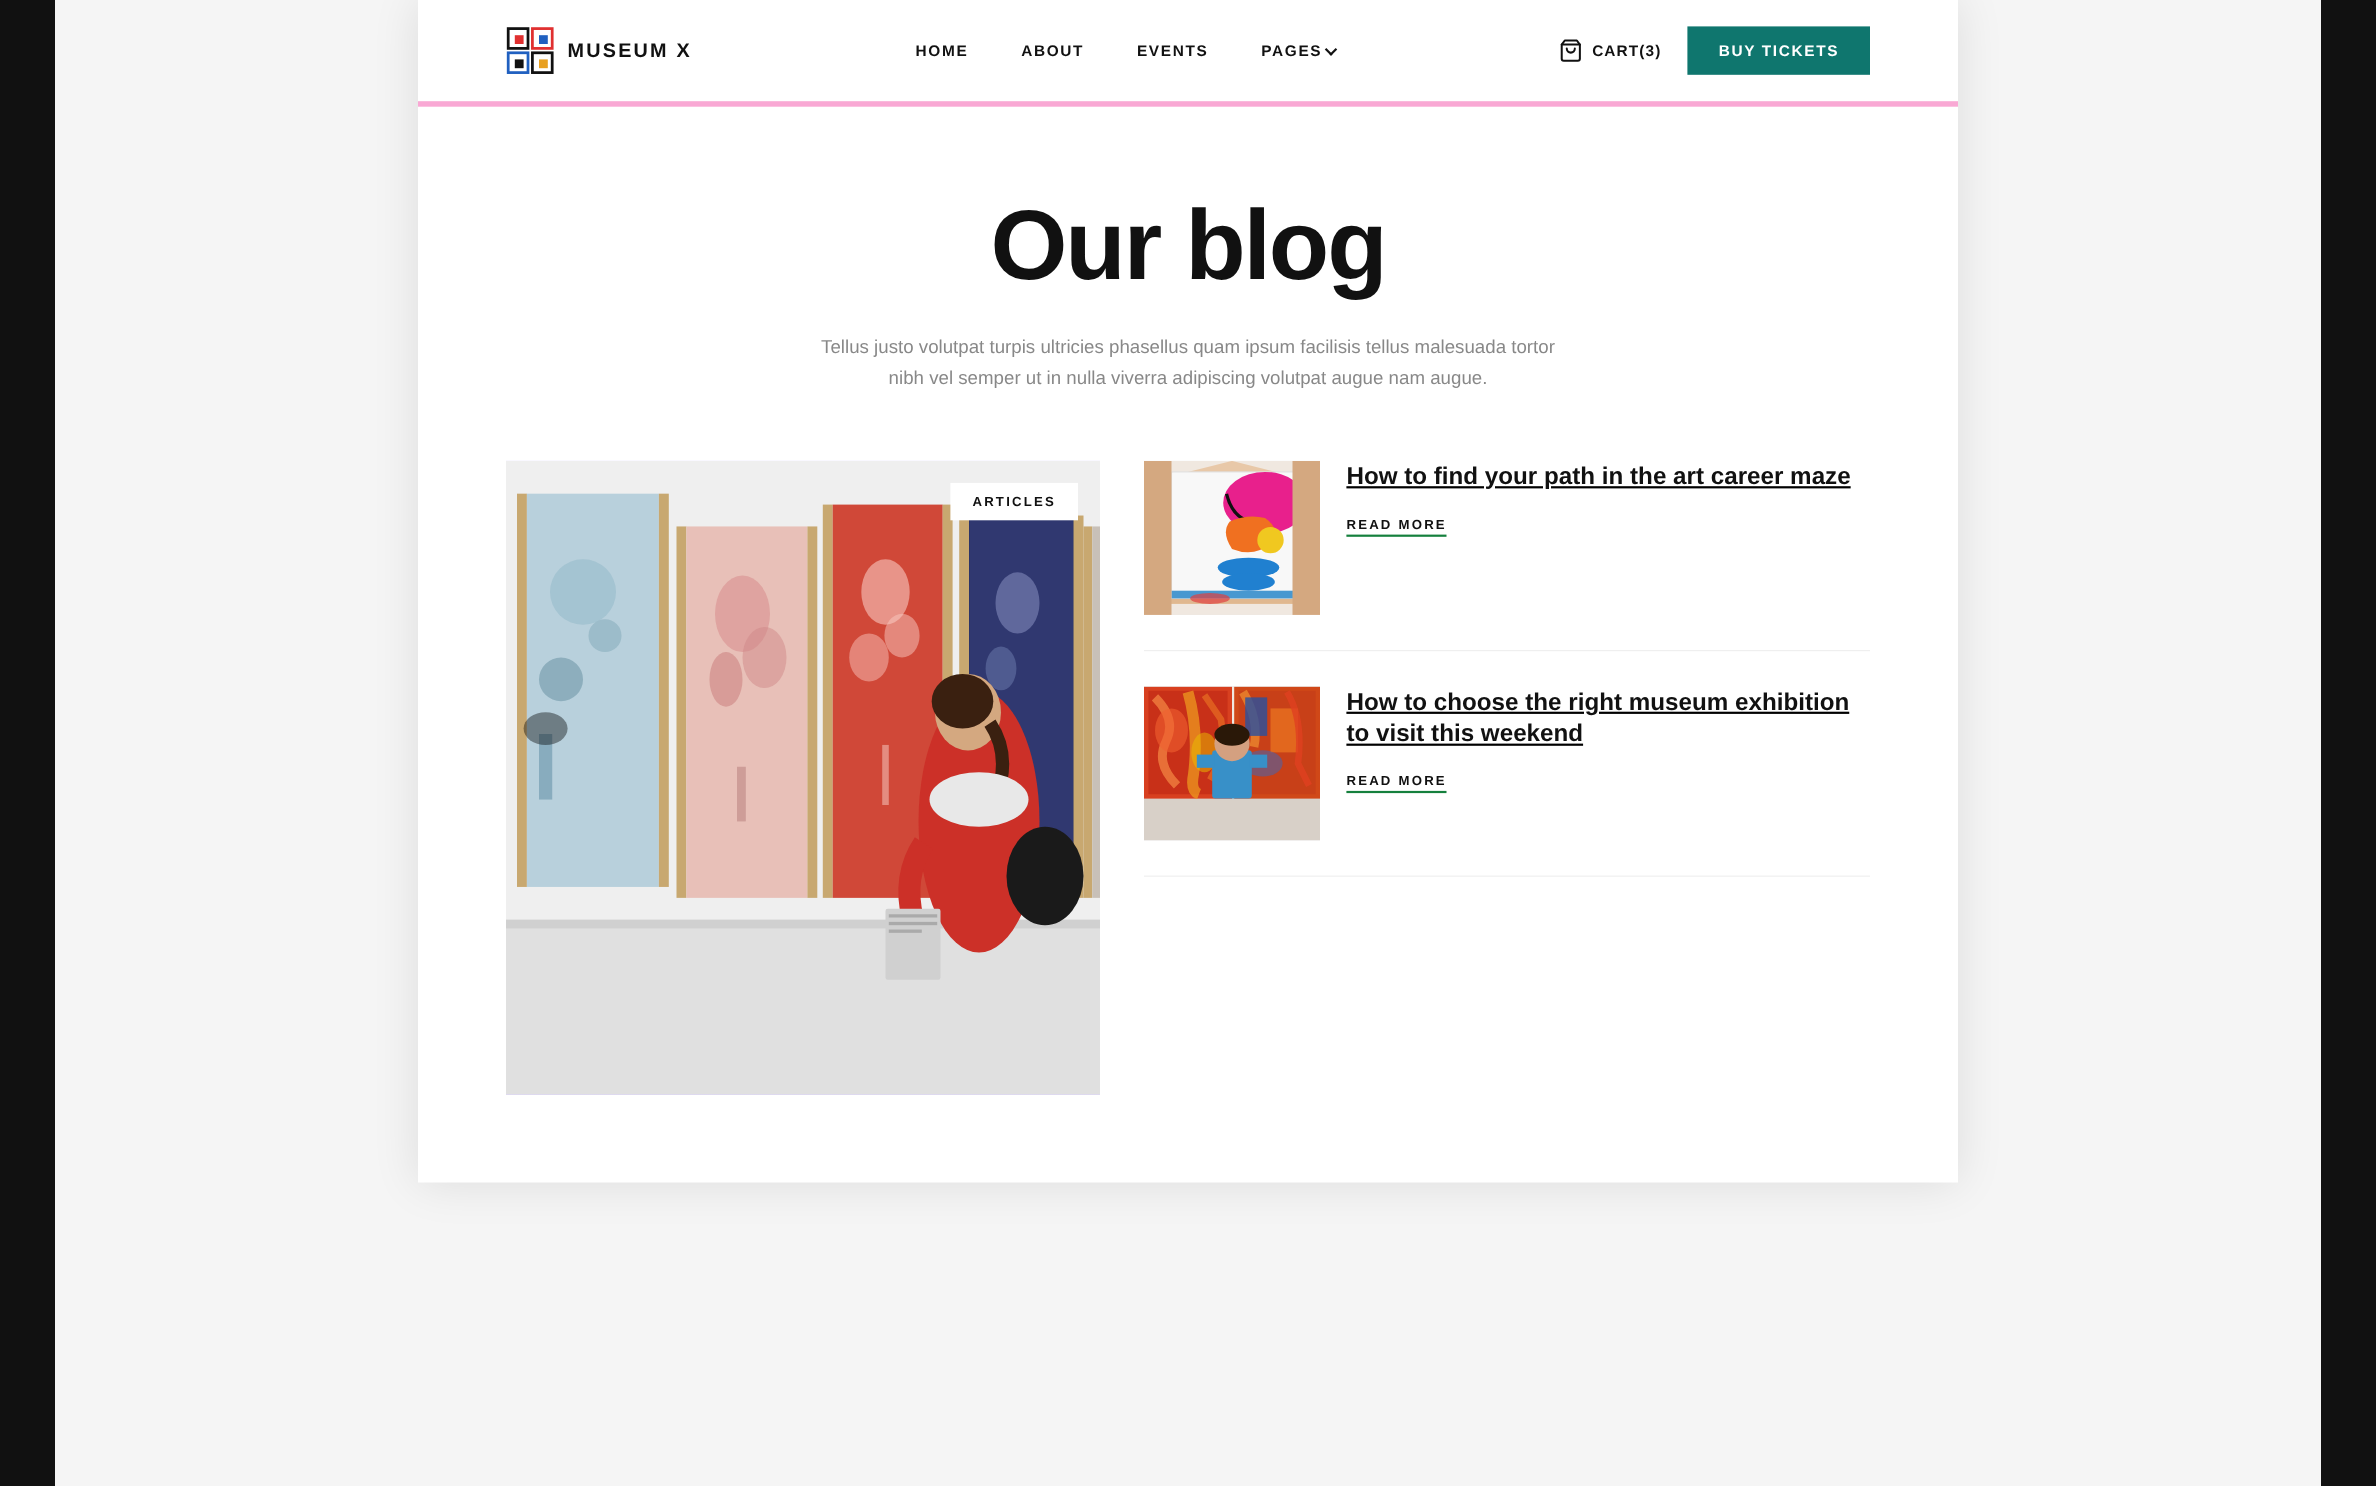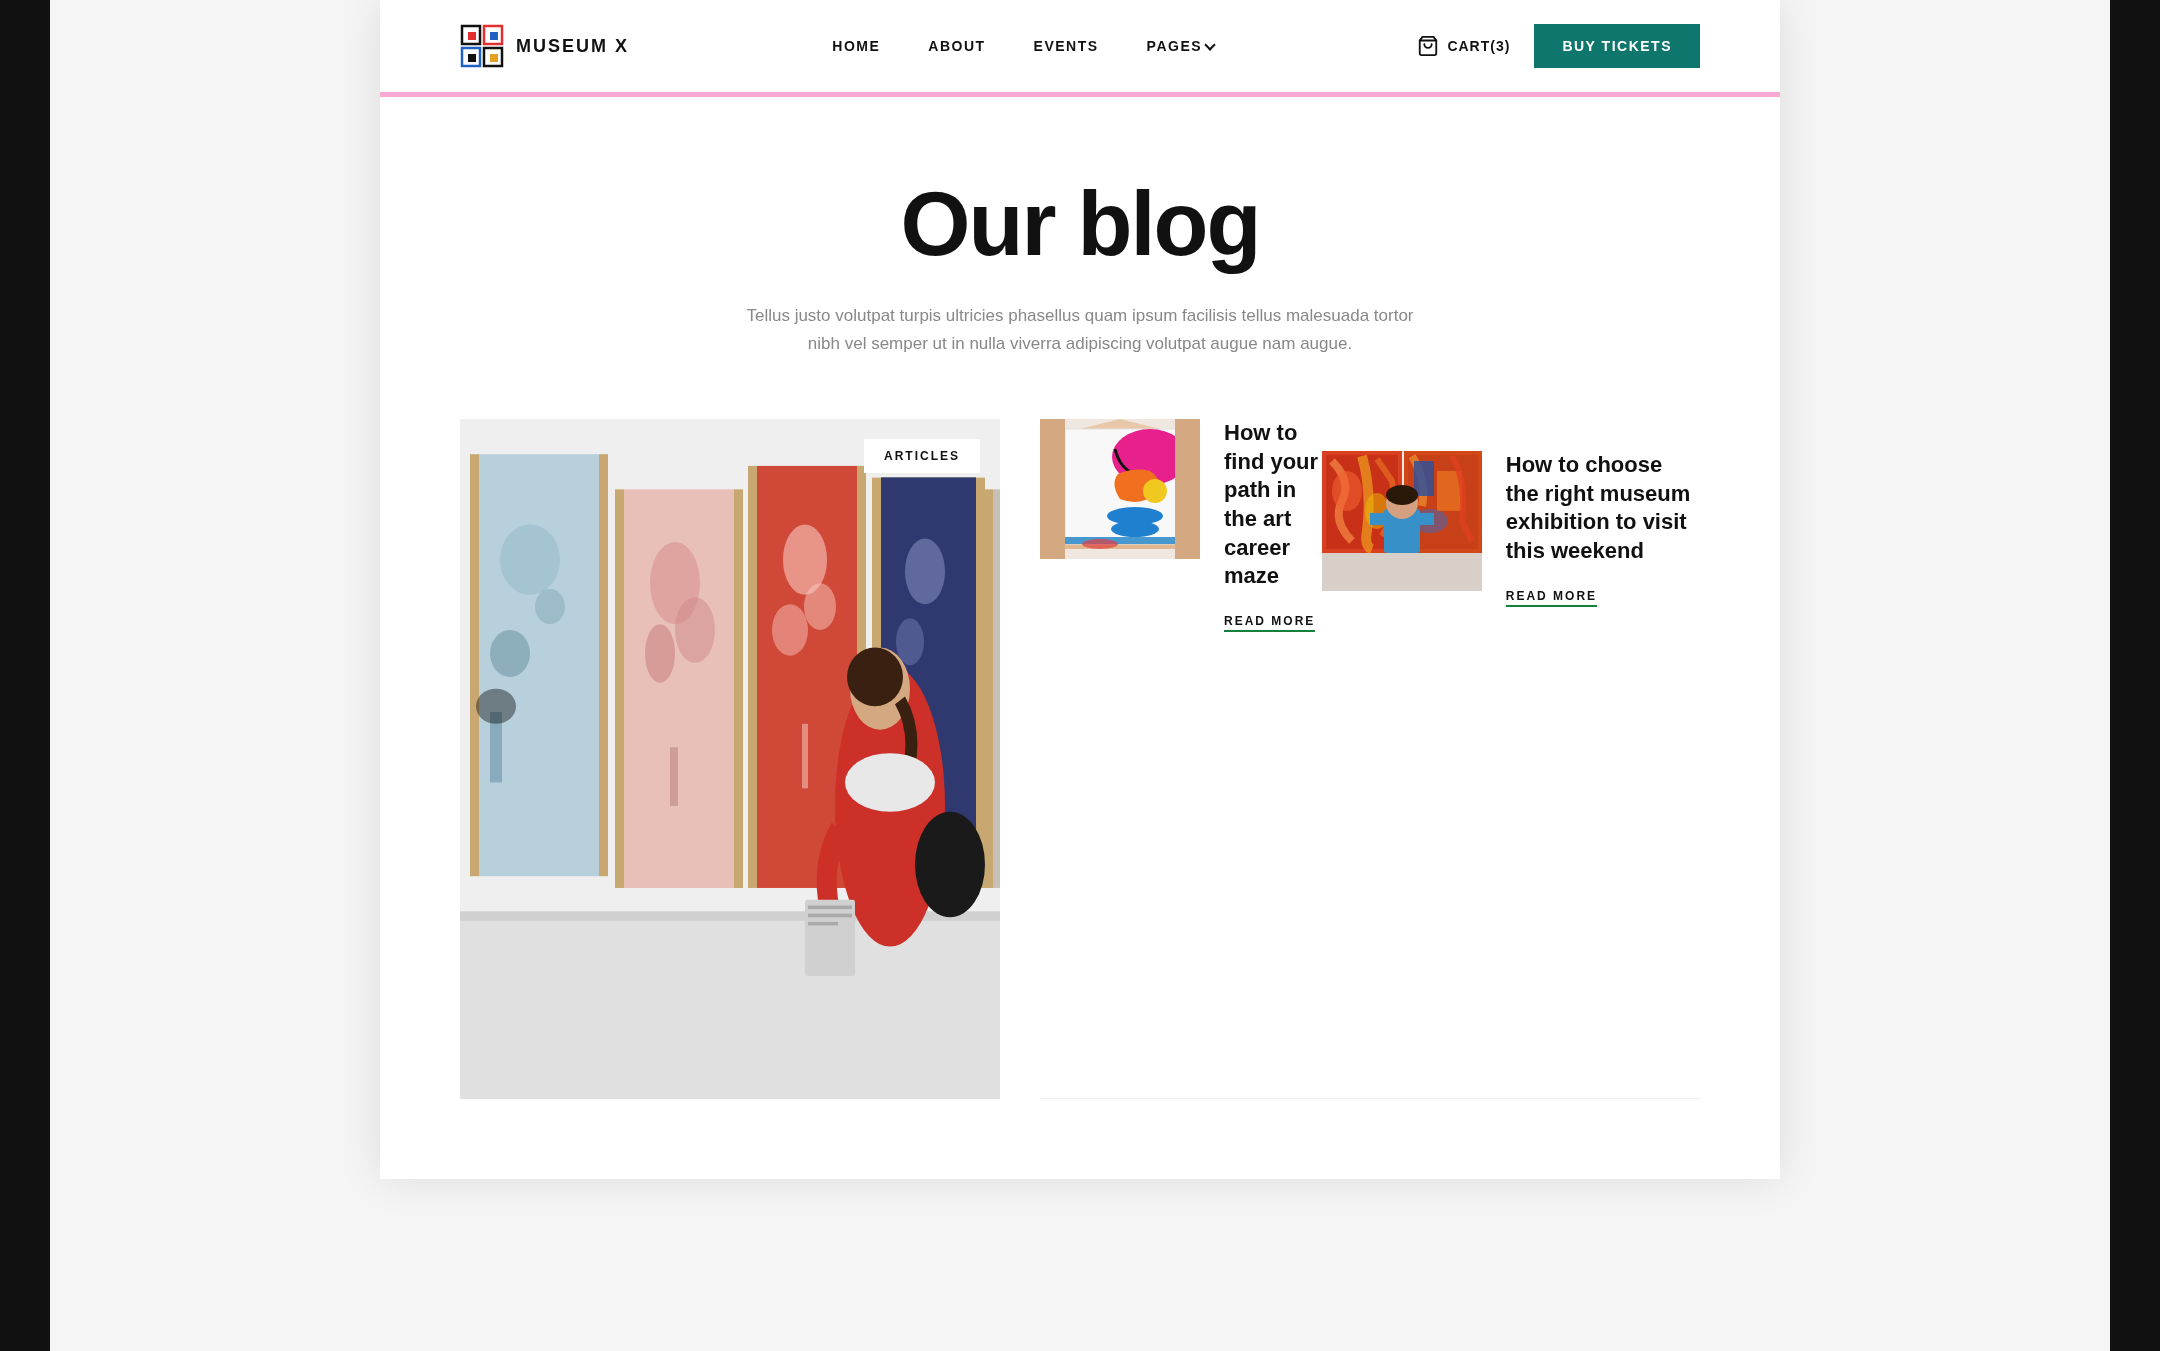--- a/index.html
+++ b/index.html
@@ -129,21 +129,21 @@
     }
 
     
     .featured-post {
       flex: 0 0 540px;
       position: relative;
     }
 
     .featured-image {
       width: 100%;
-      height: 680px;
+      height: 576px;
       background: #c4b5fd;
       position: relative;
       overflow: hidden;
     }
 
     .articles-badge {
       position: absolute;
       top: 20px;
       right: 20px;
       background: #fff;
@@ -151,22 +151,23 @@
       font-size: 12px;
       font-weight: 700;
       letter-spacing: 2px;
       color: #111;
     }
 
     
     .articles-list {
       flex: 1;
       display: flex;
-      flex-direction: row;
+      flex-direction: column;
       gap: 0;
+      text-decoration: underline;
     }
 
     .article-card {
       display: flex;
       align-items: flex-start;
       gap: 24px;
       padding: 32px 0;
       border-bottom: 1px solid #eee;
     }
 

